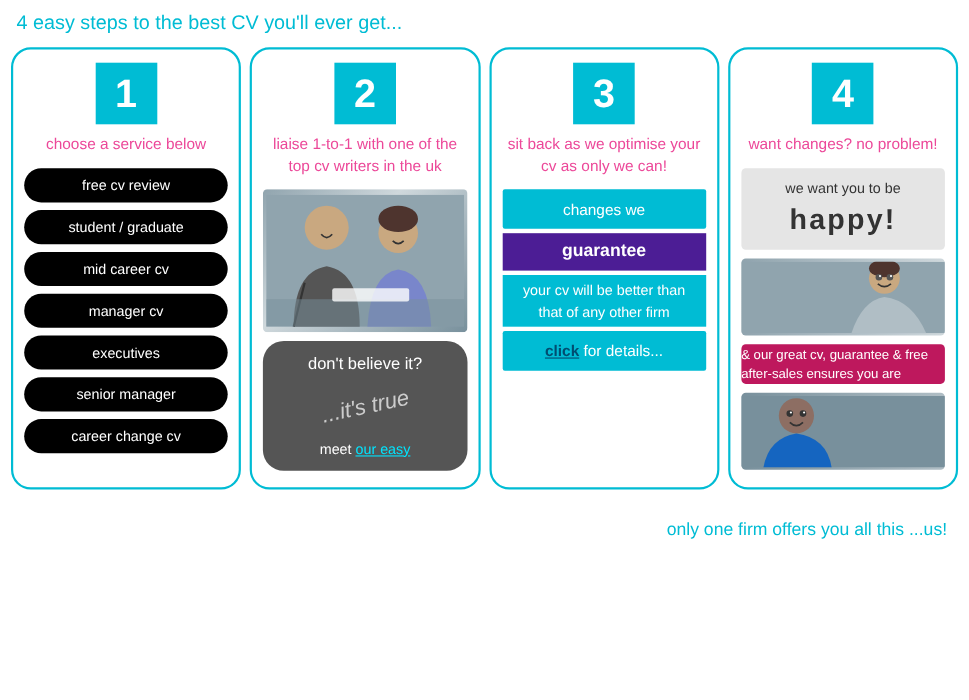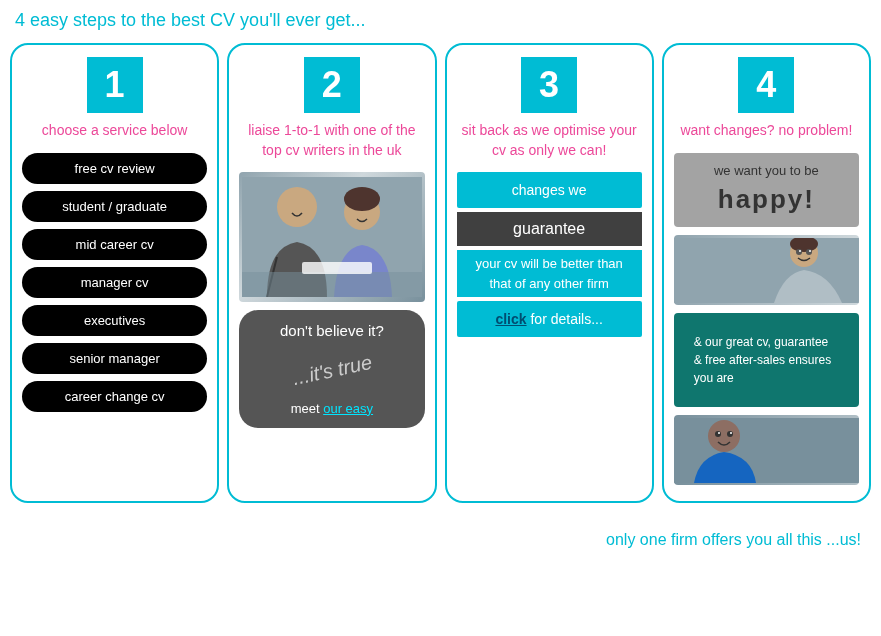--- a/index.html
+++ b/index.html
@@ -103,46 +103,46 @@
       background: #00bcd4;
       color: #fff;
       width: 100%;
       padding: 10px;
       text-align: center;
       font-size: 14px;
       margin-bottom: 4px;
       border-radius: 2px;
     }
     .dark-box-guarantee {
-      background: #404040;
+      background: #4c1d95;
       color: #fff;
       width: 100%;
       padding: 8px 10px;
       text-align: center;
       font-size: 16px;
-      font-weight: normal;
+      font-weight: bold;
       margin-bottom: 4px;
     }
     .cyan-box-body {
       background: #00bcd4;
       color: #fff;
       width: 100%;
       padding: 4px 10px;
       text-align: center;
       font-size: 13px;
       line-height: 1.5;
       margin-bottom: 4px;
     }
     .click-link {
       color: #004d70;
       font-weight: bold;
       text-decoration: underline;
     }
     .col4-happy-box {
-      background: #a3a3a3;
+      background: #e5e5e5;
       border-radius: 4px;
       width: 100%;
       padding: 10px;
       margin-bottom: 8px;
       text-align: center;
       font-size: 12px;
       color: #333;
       line-height: 1.3;
     }
     .happy-word {
@@ -262,21 +262,21 @@
         <path d="M100 65 Q110 35 130 32 Q155 35 168 65Z" fill="#b0bec5"></path>
         <ellipse cx="130" cy="6" rx="14" ry="8" fill="#4e342e"></ellipse>
         <path d="M124 20 Q130 25 136 20" stroke="#333" stroke-width="1.5" fill="none"></path>
 
         <circle cx="125" cy="14" r="3" fill="#555"></circle>
         <circle cx="135" cy="14" r="3" fill="#555"></circle>
         <circle cx="126" cy="13" r="1" fill="#fff"></circle>
         <circle cx="136" cy="13" r="1" fill="#fff"></circle>
       </svg>
     </div>
-    <div class="col4-dark-box" style="background:#0f766e; color:#fff; border-radius:4px; padding:20px; width:100%; font-size:12px; line-height:1.5; margin-bottom:8px;">&amp; our great cv, guarantee &amp; free after-sales ensures you are</div>
+    <div class="col4-dark-box" style="background:#be185d; color:#fff; border-radius:4px; padding:0; width:100%; font-size:12px; line-height:1.5; margin-bottom:8px;">&amp; our great cv, guarantee &amp; free after-sales ensures you are</div>
     <div class="col4-image2">
       <svg width="185" height="65" viewBox="0 0 185 65">
         <rect width="185" height="65" fill="#78909c"></rect>
         <circle cx="50" cy="18" r="16" fill="#8d6e63"></circle>
         <path d="M20 65 Q25 38 50 34 Q78 38 82 65Z" fill="#1565c0"></path>
         <path d="M44 24 Q50 30 56 24" stroke="#333" stroke-width="1.5" fill="none"></path>
         <circle cx="44" cy="16" r="3" fill="#333"></circle>
         <circle cx="56" cy="16" r="3" fill="#333"></circle>
         <circle cx="45" cy="15" r="1" fill="#fff"></circle>
         <circle cx="57" cy="15" r="1" fill="#fff"></circle>

